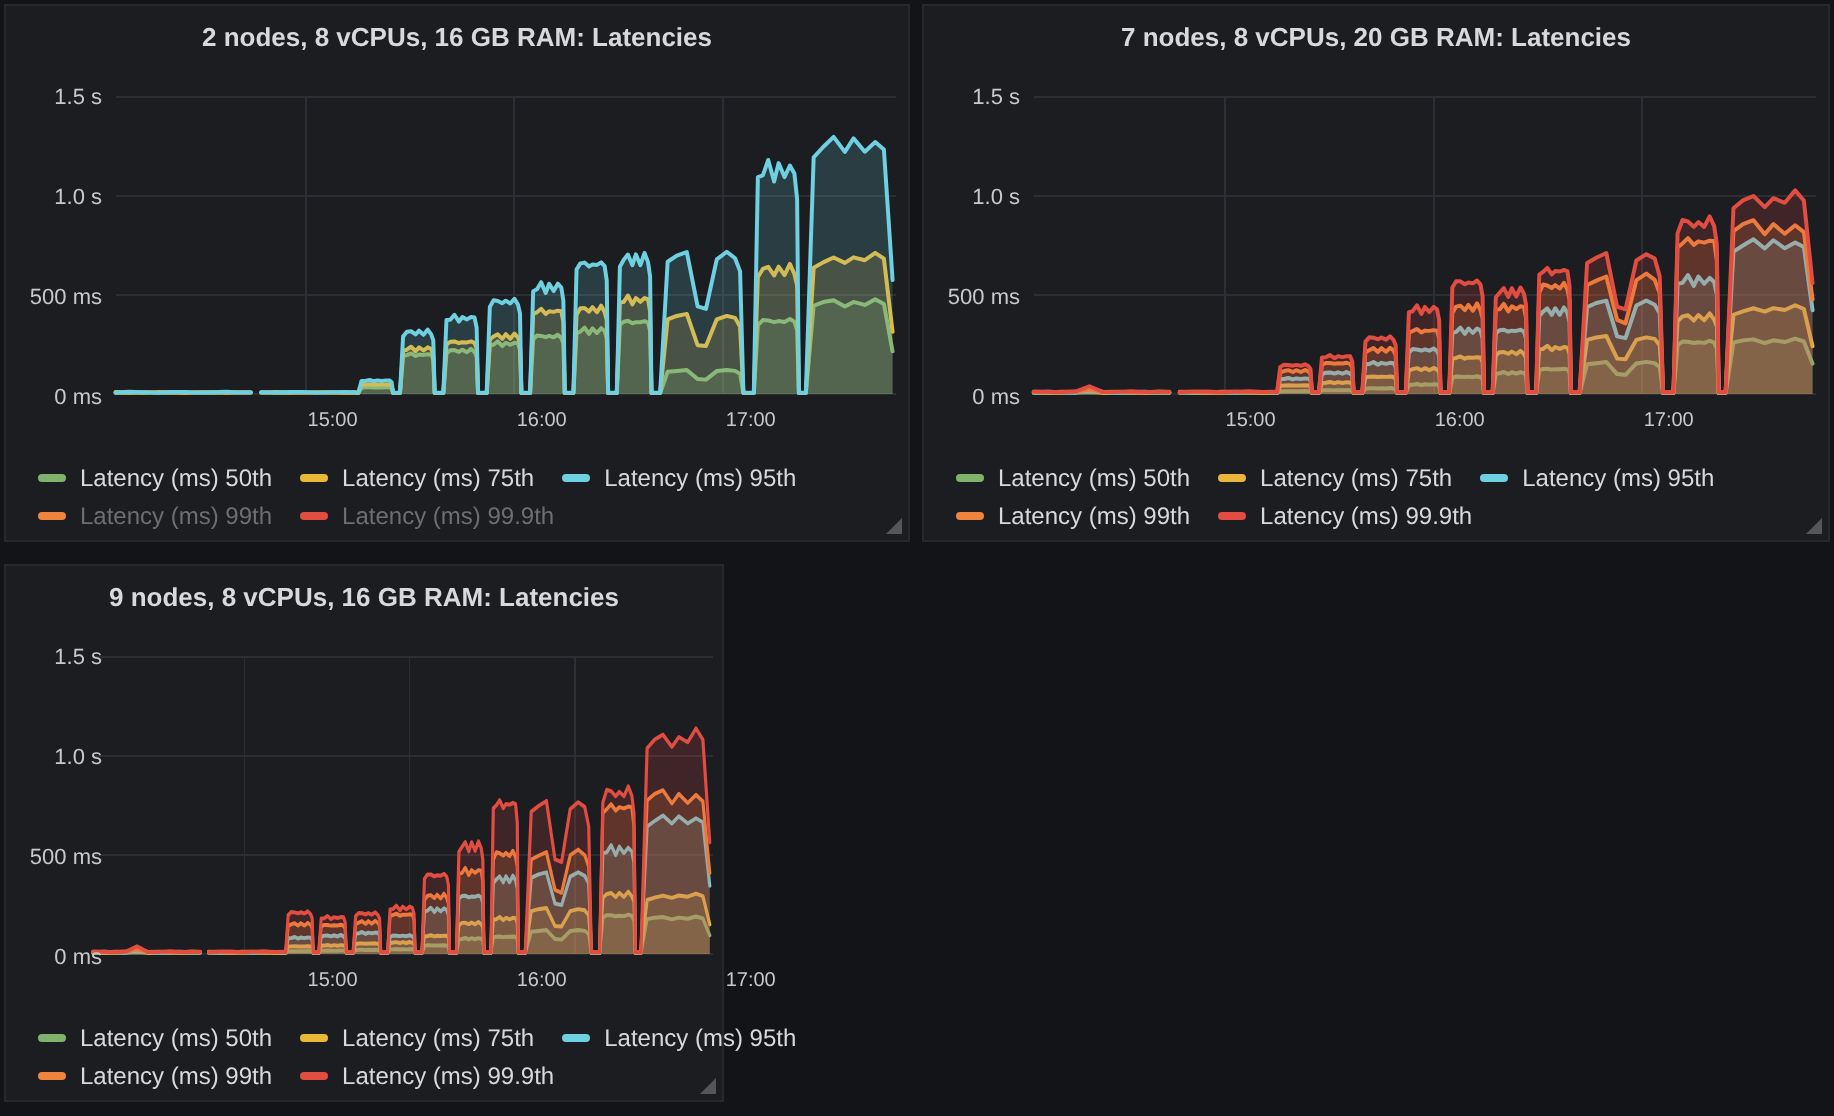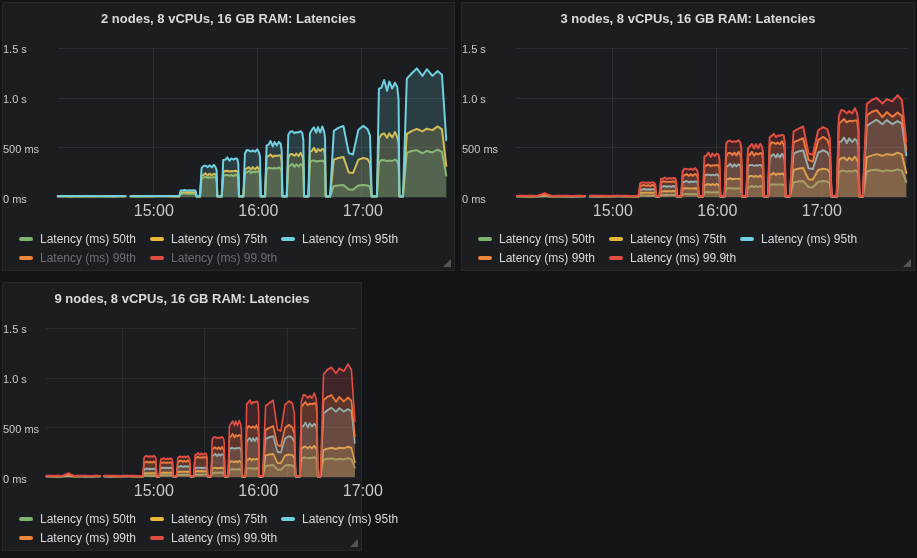--- a/index.html
+++ b/index.html
@@ -14,26 +14,26 @@
     border:1px solid #26282c;
     box-sizing:border-box;
   }
   .ptitle{
     position:absolute;top:4px;left:0;right:0;height:24px;line-height:24px;
     text-align:center;color:#d8d9da;font-size:13px;font-weight:bold;
     cursor:pointer;white-space:nowrap;
   }
   svg.chart{position:absolute;left:0;top:0;width:100%;height:100%;}
   .ylab span{
-    position:absolute;left:0;width:48px;text-align:left;
+    position:absolute;left:0;width:48px;text-align:right;
     color:#c8c9cb;font-size:11px;line-height:12px;
   }
   .xlab span{
-    position:absolute;top:201px;width:50px;text-align:center;
-    color:#c8c9cb;font-size:16px;line-height:14px;
+    position:absolute;top:201px;width:50px;text-align:right;
+    color:#c8c9cb;font-size:10px;line-height:14px;
   }
   .legend{position:absolute;left:16px;top:226px;font-size:12px;color:#d8d9da;}
   .lrow{display:flex;gap:14px;align-items:center;height:19px;white-space:nowrap;}
   .li{display:flex;align-items:center;cursor:pointer;}
   .sw{display:inline-block;width:14px;height:4px;border-radius:2px;margin-right:7px;}
   .li.dim .lt{color:#6c6e72;}
   .resize{
     position:absolute;right:3px;bottom:3px;width:0;height:0;
     border-left:8px solid transparent;border-bottom:8px solid #54565a;
     cursor:nwse-resize;
@@ -97,21 +97,21 @@
           <div class="li dim">
             <span class="sw" style="background:#e24d42"></span>
             <span class="lt">Latency (ms) 99.9th</span>
           </div>
         </div>
       </div>
     <div class="resize"></div>
   </div>
 
   <div class="panel" style="left:461px;top:2px;width:454px;height:269px;">
-    <div class="ptitle">3 nodes, 8 vCPUs, 16 GB RAM: Latencies</div>
+    <div class="ptitle">7 nodes, 8 vCPUs, 20 GB RAM: Latencies</div>
     <svg class="chart" viewBox="0 0 453 269" preserveAspectRatio="none">
         <g stroke="#2c2e33" stroke-width="1" shape-rendering="crispEdges">
           <line x1="55" y1="195.5" x2="447" y2="195.5"></line>
           <line x1="55" y1="145.67" x2="447" y2="145.67"></line>
           <line x1="55" y1="95.83" x2="447" y2="95.83"></line>
           <line x1="55" y1="46" x2="447" y2="46"></line>
           <line x1="150.82" y1="46" x2="150.82" y2="195.5"></line>
           <line x1="255.36" y1="46" x2="255.36" y2="195.5"></line>
           <line x1="359.89" y1="46" x2="359.89" y2="195.5"></line>
         </g>

